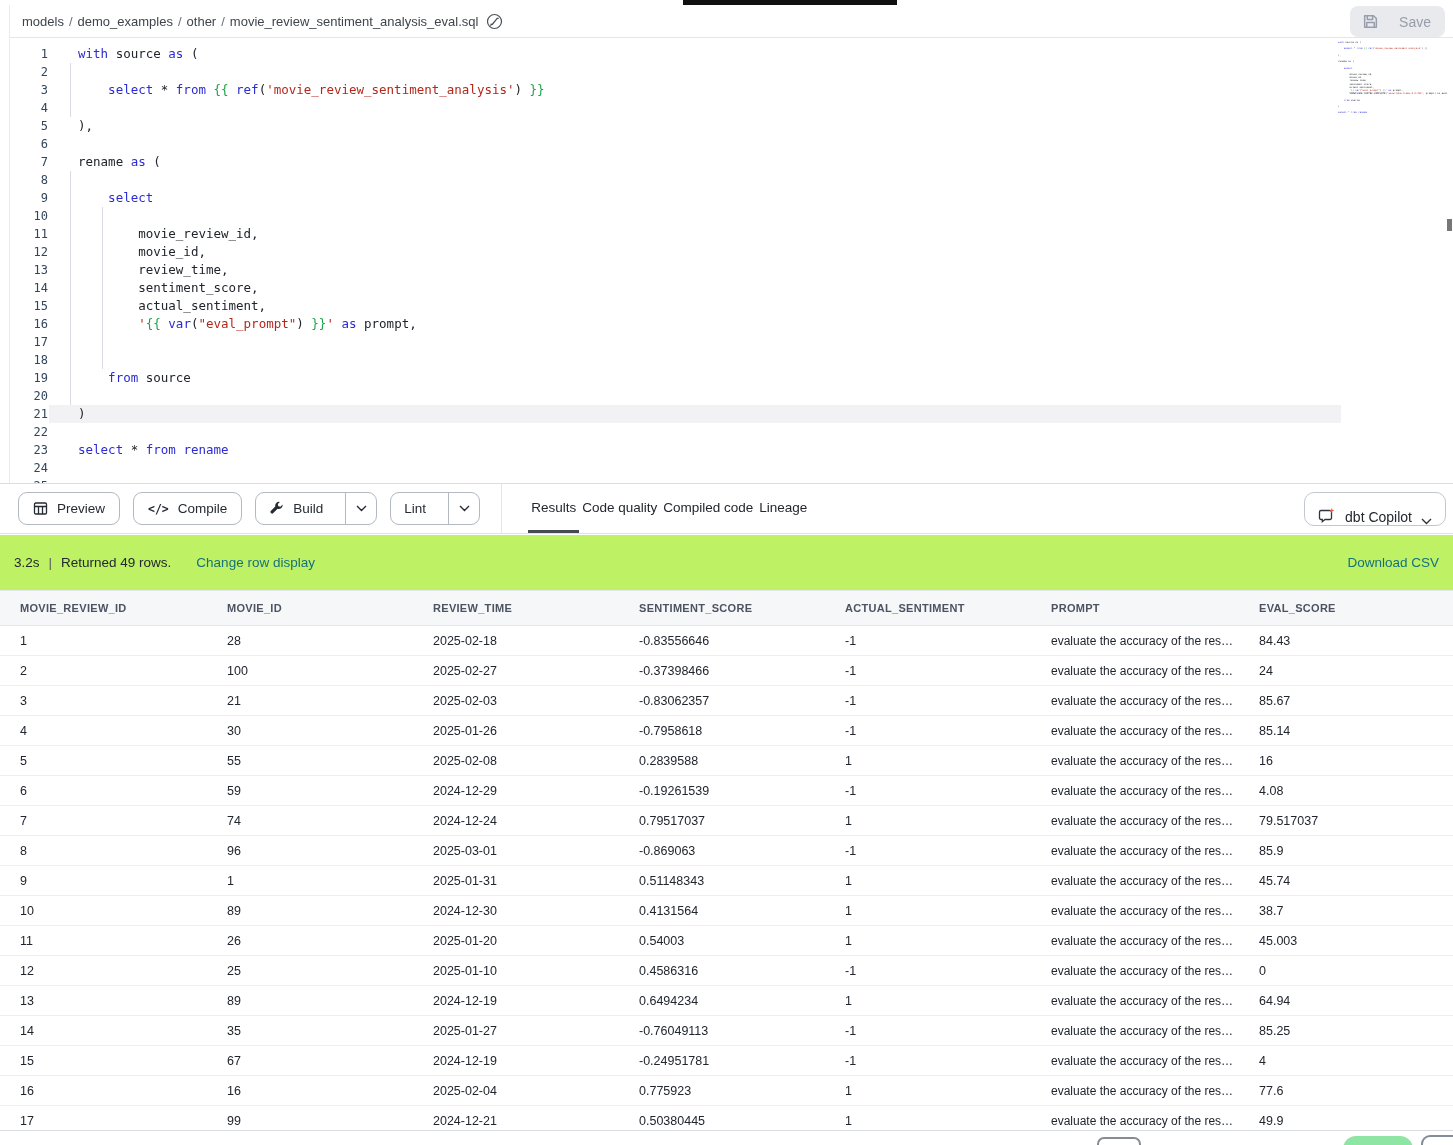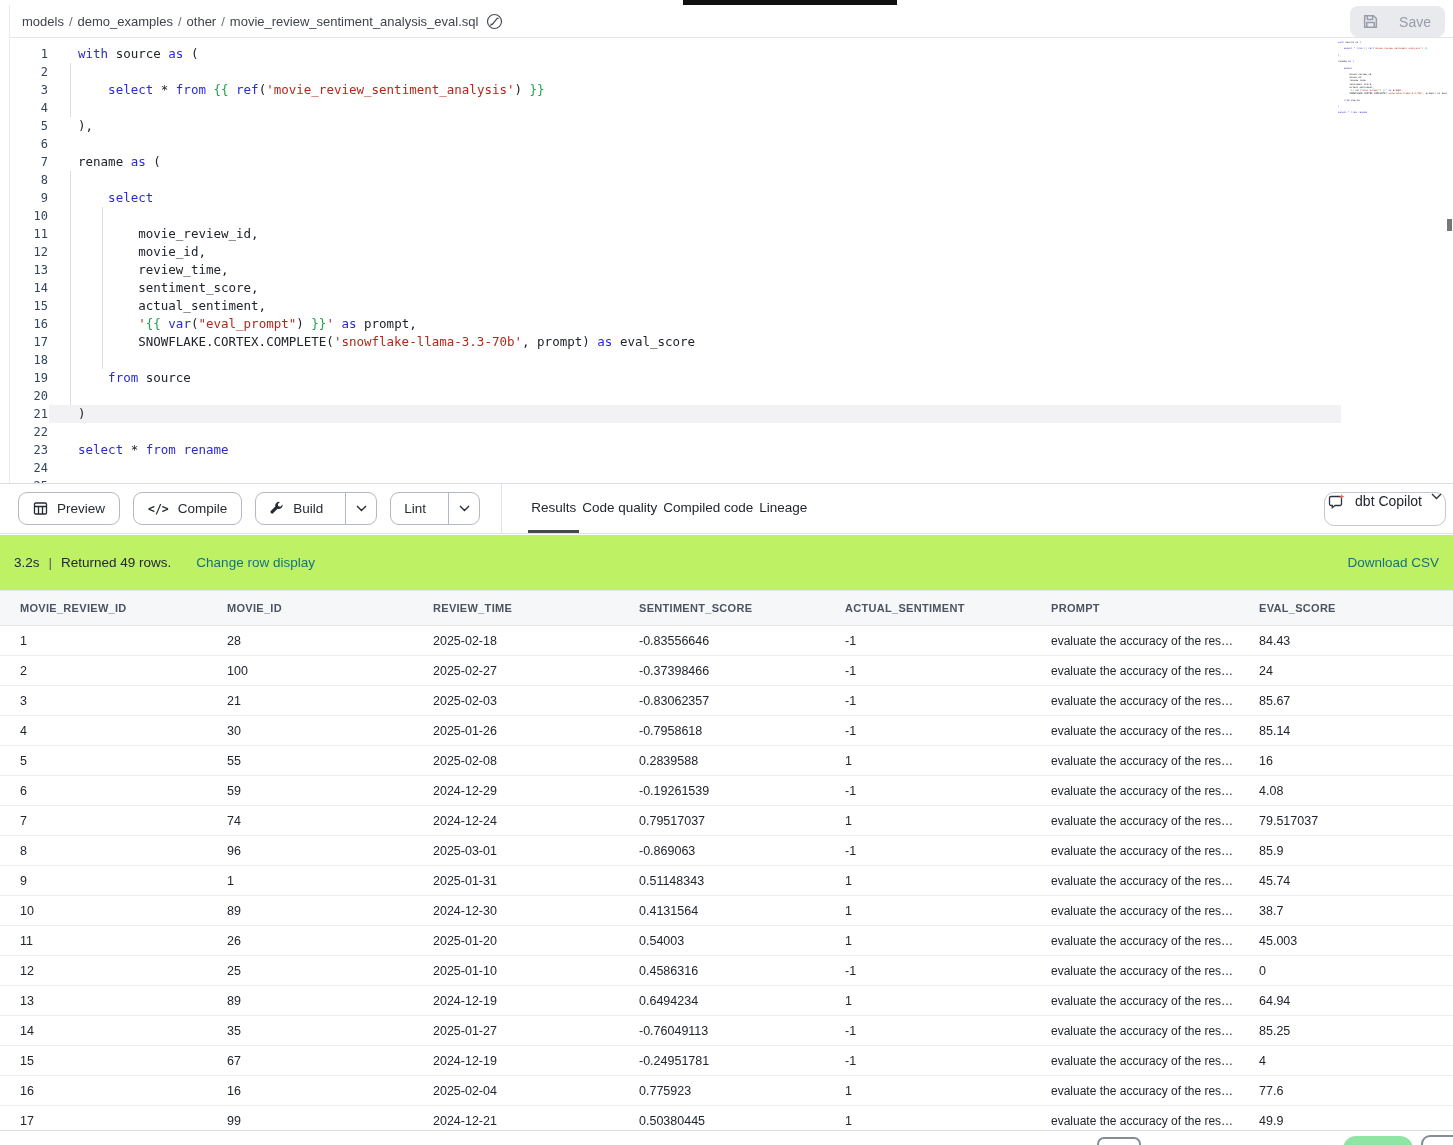--- a/index.html
+++ b/index.html
@@ -70,21 +70,21 @@
   .tbtn.split { padding:0; }
   .tbtn.split .split-main { display:flex; align-items:center; gap:9px; padding:0 13px; height:100%; }
   .tbtn.split .split-caret { display:flex; align-items:center; justify-content:center; width:31px; height:100%; border-left:1px solid #b3b8c2; }
   .code-glyph { font-family:"DejaVu Sans Mono",monospace; font-size:11.5px; font-weight:bold; color:#262b33; }
   .vdiv { width:1px; align-self:stretch; background:#e3e5e9; margin:0 6px 0 8px; }
   .tabs { display:flex; margin-left:20px; align-self:stretch; }
   .tab { display:flex; align-items:center; padding:0 3px; font-size:13.5px; color:#23272e; border-bottom:3px solid transparent; cursor:default; }
   .tab.active { border-bottom-color:#454b54; }
   .copilot-button {
     margin-left:auto; margin-right:7px; height:34px; border:1px solid #c2c7cf; border-radius:10px; background:#fff;
-    display:flex; align-items:flex-start; gap:9px; padding:0 3px;
+    display:flex; align-items:flex-end; gap:9px; padding:0 13px;
     font-family:"Liberation Sans",sans-serif; font-size:14px; color:#23272e;
   }
 
   
   .statusbar {
     position:absolute; left:0; top:535px; width:100%; height:55px;
     display:flex; align-items:center; padding:0 14px; font-size:13.5px; color:#23272e; background:#bef264;
   }
   .status-pipe { margin:0 9px; color:#555b64; }
   .link { color:#17707e; cursor:pointer; }
@@ -207,21 +207,20 @@
       <div class="code-line" style="top: 258px;">
         <div class="line-number">15</div>
         <div class="line-code"><span class="tk-p">        actual_sentiment,</span></div>
       </div>
       <div class="code-line" style="top: 276px;">
         <div class="line-number">16</div>
         <div class="line-code"><span class="tk-p">        </span><span class="tk-s">'</span><span class="tk-j">{{ </span><span class="tk-k">var</span><span class="tk-p">(</span><span class="tk-s">"eval_prompt"</span><span class="tk-p">)</span><span class="tk-j"> }}</span><span class="tk-s">'</span><span class="tk-p"> </span><span class="tk-k">as</span><span class="tk-p"> prompt,</span></div>
       </div>
       <div class="code-line" style="top: 294px;">
         <div class="line-number">17</div>
-        <div class="line-code"><span class="tk-p">        SNOWFLAKE.CORTEX.COMPLETE(</span><span class="tk-s">'snowflake-llama-3.3-70b'</span><span class="tk-p">, prompt) </span><span class="tk-k">as</span><span class="tk-p"> eval_score</span></div>
       </div>
       <div class="code-line" style="top: 312px;">
         <div class="line-number">18</div>
         <div class="line-code"></div>
       </div>
       <div class="code-line" style="top: 330px;">
         <div class="line-number">19</div>
         <div class="line-code"><span class="tk-p">    </span><span class="tk-k">from</span><span class="tk-p"> source</span></div>
       </div>
       <div class="code-line" style="top: 348px;">

